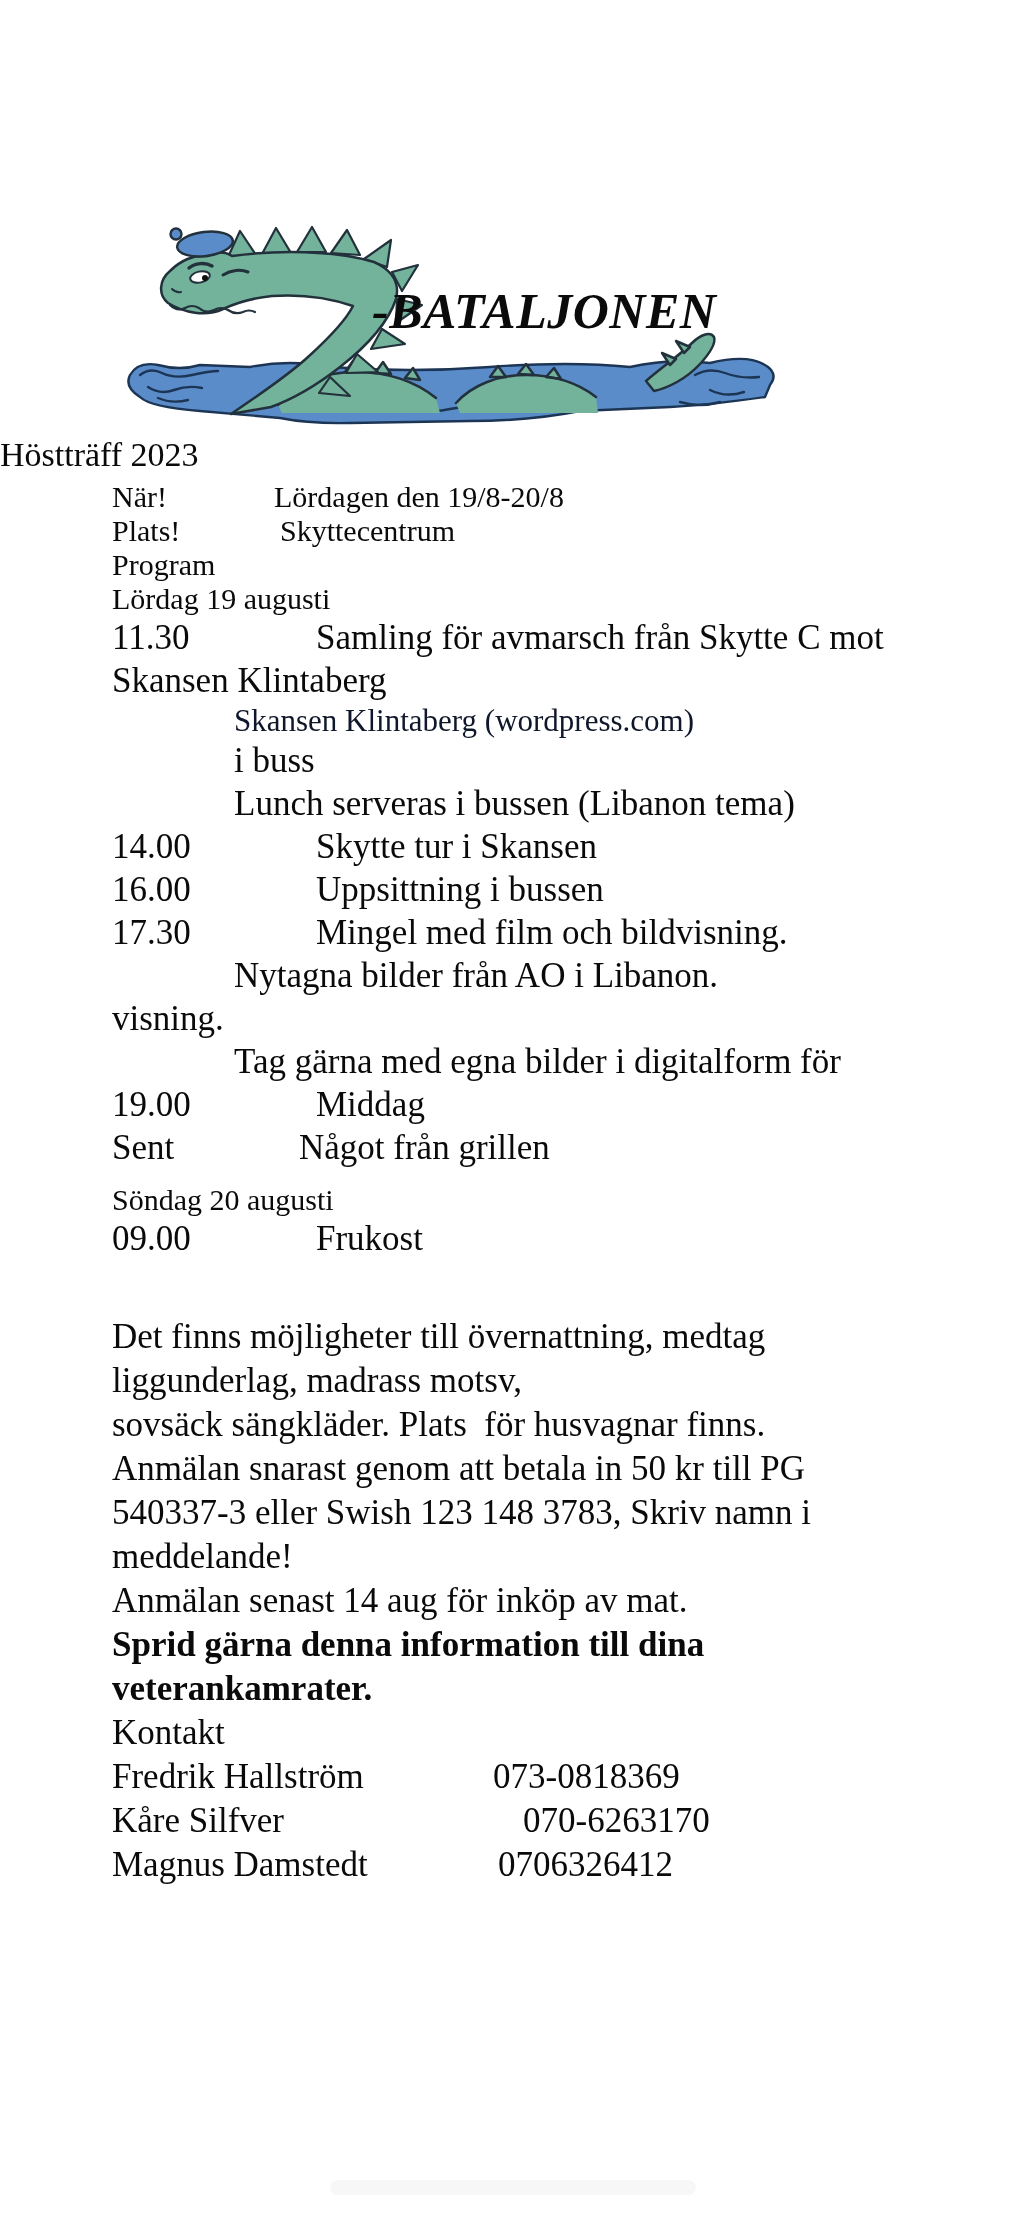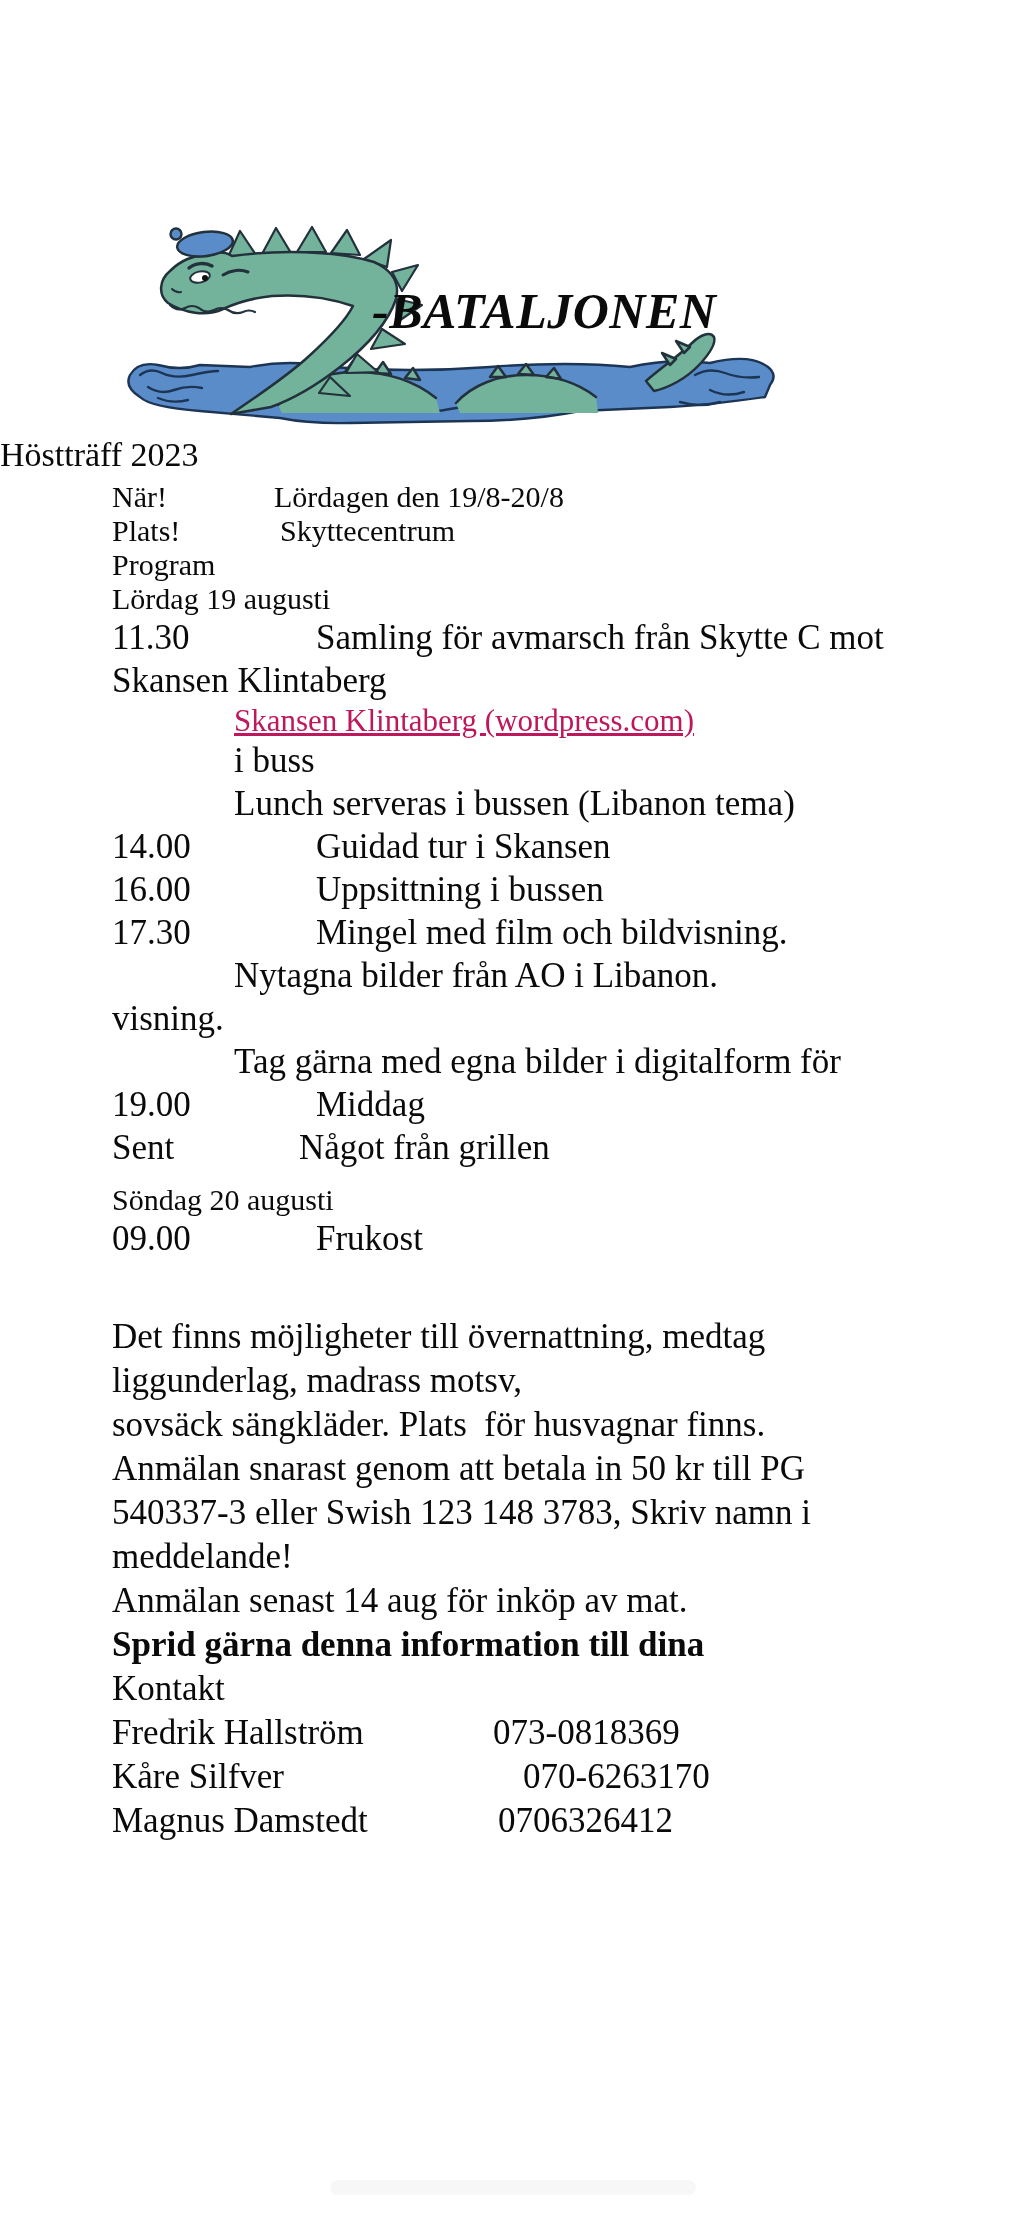--- a/index.html
+++ b/index.html
@@ -34,21 +34,21 @@
   .lg2 { font-size: 35px; line-height: 44px; }
   .linkline { font-size: 31px; line-height: 37px; padding-left: 122px; }
   .indent { padding-left: 122px; }
   .day-top-gap { margin-top: 14px; }
   .t { display: inline-block; }
   .t-time { width: 204px; }
   .t-nar { width: 162px; }
   .t-plats { width: 168px; }
   .t-sent { width: 187px; }
   .bold { font-weight: bold; }
-  .doclink { color: #be185d; text-decoration: underline; cursor: pointer; }
+  .doclink { color: #0f172a; cursor: pointer; }
   .n { display: inline-block; }
   .n-1 { width: 381px; }
   .n-2 { width: 411px; }
   .n-3 { width: 386px; }
   .home-indicator {
     position: absolute; left: 330px; top: 2180px;
     width: 366px; height: 15px; border-radius: 8px;
     background: #f7f7f7;
   }
 </style>
@@ -134,21 +134,21 @@
     <div class="line sm"><span class="t t-plats">Plats!</span><span>Skyttecentrum</span></div>
     <div class="line sm">Program</div>
     <div class="line sm">Lördag 19 augusti</div>
 
     <div class="line lg"><span class="t t-time">11.30</span><span>Samling för avmarsch från Skytte C mot</span></div>
     <div class="line lg">Skansen Klintaberg</div>
     <div class="line linkline"><a class="doclink">Skansen Klintaberg (wordpress.com)</a></div>
     <div class="line lg indent">i buss</div>
     <div class="line lg indent">Lunch serveras i bussen (Libanon tema)</div>
 
-    <div class="line lg"><span class="t t-time">14.00</span><span>Guidad tur i Skansen</span></div>
+    <div class="line lg"><span class="t t-time">14.00</span><span>Skytte tur i Skansen</span></div>
     <div class="line lg"><span class="t t-time">16.00</span><span>Uppsittning i bussen</span></div>
     <div class="line lg"><span class="t t-time">17.30</span><span>Mingel med film och bildvisning.</span></div>
     <div class="line lg indent">Nytagna bilder från AO i Libanon.</div>
     <div class="line lg">visning.</div>
     <div class="line lg indent">Tag gärna med egna bilder i digitalform för</div>
     <div class="line lg"><span class="t t-time">19.00</span><span>Middag</span></div>
     <div class="line lg"><span class="t t-sent">Sent</span><span>Något från grillen</span></div>
 
     <div class="line sm day-top-gap">Söndag 20 augusti</div>
     <div class="line lg"><span class="t t-time">09.00</span><span>Frukost</span></div>
@@ -156,20 +156,21 @@
 
   <div class="block block2">
     <div class="line lg2">Det finns möjligheter till övernattning, medtag</div>
     <div class="line lg2">liggunderlag, madrass motsv,</div>
     <div class="line lg2">sovsäck sängkläder. Plats  för husvagnar finns.</div>
     <div class="line lg2">Anmälan snarast genom att betala in 50 kr till PG</div>
     <div class="line lg2">540337-3 eller Swish 123 148 3783, Skriv namn i</div>
     <div class="line lg2">meddelande!</div>
     <div class="line lg2">Anmälan senast 14 aug för inköp av mat.</div>
     <div class="line lg2 bold">Sprid gärna denna information till dina</div>
+    <div class="line lg2 bold">veterankamrater.</div>
     <div class="line lg2">Kontakt</div>
     <div class="line lg2"><span class="n n-1">Fredrik Hallström</span><span>073-0818369</span></div>
     <div class="line lg2"><span class="n n-2">Kåre Silfver</span><span>070-6263170</span></div>
     <div class="line lg2"><span class="n n-3">Magnus Damstedt</span><span>0706326412</span></div>
   </div>
 
   <div class="home-indicator"></div>
 </div>
 
 </body></html>

